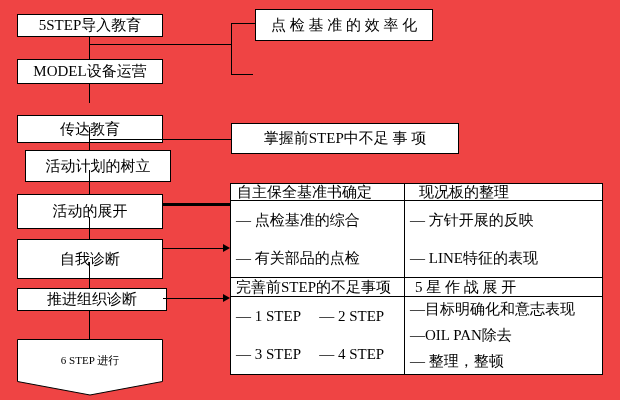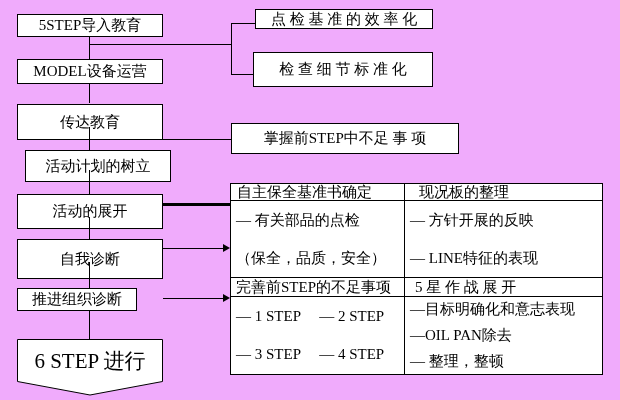--- a/index.html
+++ b/index.html
@@ -1,17 +1,17 @@
 <!DOCTYPE html>
 <html><head>
 <meta charset="utf-8">
 <style>
   html,body { margin:0; padding:0; background:#ffffff; }
   .stage {
-    position:relative; width:620px; height:400px; background:#f0abfc;
+    position:relative; width:620px; height:400px; background:#ef4444;
     font-family:"Liberation Serif","DejaVu Serif",serif; color:#000;
     overflow:hidden;
   }
   .box {
     position:absolute; border:1px solid #000; background:#fff;
     display:flex; align-items:center; justify-content:center;
     font-size:15px; text-align:center; box-sizing:border-box;
     white-space:pre; line-height:1.1;
   }
   .hline, .vline { position:absolute; background:#000; }
@@ -20,21 +20,21 @@
   .thick { height:3px; }
   .ahead {
     position:absolute; width:0; height:0;
     border-top:4px solid transparent; border-bottom:4px solid transparent;
     border-left:7px solid #000;
   }
   .pent-wrap { position:absolute; left:17px; top:339px; width:146px; height:57px; }
   .pent-label {
     position:absolute; left:0; top:0; width:100%; height:43px;
     display:flex; align-items:center; justify-content:center;
-    font-size:21px; white-space:pre;
+    font-size:11px; white-space:pre;
   }
   .tbl {
     position:absolute; left:230px; top:183px; width:373px; height:192px;
     border:1px solid #000; box-sizing:border-box;
     display:grid; grid-template-columns:174px 1fr; grid-template-rows:17px 77px 19px 1fr;
     font-size:15px; background:#fff;
   }
   .cell { box-sizing:border-box; overflow:hidden; border-right:1px solid #000; border-bottom:1px solid #000; white-space:pre; }
   .cell.c2 { border-right:none; }
   .cell.r4 { border-bottom:none; }
@@ -45,25 +45,25 @@
   .items { display:flex; flex-direction:column; justify-content:space-around; padding-left:5px; }
   .items span { display:block; }
 </style>
 </head>
 <body>
 
 <div class="stage">
 
   <div class="box" style="left:17px; top:14px;  width:146px; height:23px;"><span>5STEP导入教育</span></div>
   <div class="box" style="left:17px; top:59px;  width:146px; height:25px;"><span>MODEL设备运营</span></div>
-  <div class="box" style="left:17px; top:104px; width:146px; height:36px;"><span>传达教育</span></div>
+  <div class="box" style="left:17px; top:115px; width:146px; height:28px;"><span>传达教育</span></div>
   <div class="box" style="left:25px; top:150px; width:146px; height:32px;justify-content:center;"><span>活动计划的树立</span></div>
   <div class="box" style="left:17px; top:194px; width:146px; height:35px;"><span>活动的展开</span></div>
   <div class="box" style="left:17px; top:239px; width:146px; height:40px;"><span>自我诊断</span></div>
-  <div class="box" style="left:17px; top:288px; width:120px; height:23px;"><span>推进组织诊断</span></div>
+  <div class="box" style="left:17px; top:288px; width:150px; height:23px;"><span>推进组织诊断</span></div>
 
   <div class="vline" style="left:89px; top:37px;  height:22px;"></div>
   <div class="vline" style="left:89px; top:84px;  height:19px;"></div>
   <div class="vline" style="left:89px; top:127px; height:23px;"></div>
   <div class="vline" style="left:89px; top:170px; height:24px;"></div>
   <div class="vline" style="left:89px; top:217px; height:22px;"></div>
   <div class="vline" style="left:89px; top:262px; height:26px;"></div>
   <div class="vline" style="left:89px; top:311px; height:28px;"></div>
 
   <div class="hline" style="left:89px; top:44px; width:143px;"></div>
@@ -72,31 +72,30 @@
   <div class="hline" style="left:231px; top:74px; width:22px;"></div>
 
   <div class="hline" style="left:89px; top:139px; width:142px;"></div>
 
   <div class="hline thick" style="left:163px; top:203px; width:67px;"></div>
   <div class="hline" style="left:163px; top:248px; width:61px;"></div>
   <div class="ahead" style="left:223px; top:244px;"></div>
   <div class="hline" style="left:163px; top:298px; width:61px;"></div>
   <div class="ahead" style="left:223px; top:294px;"></div>
 
-  <div class="box" style="left:255px; top:9px;  width:178px; height:20px;"><span>点 检 基 准 的 效 率 化</span></div>
-  <div class="box" style="left:253px; top:52px; width:180px; height:35px;"><span>检 查 细 节 标 准 化</span></div>
+  <div class="box" style="left:255px; top:9px;  width:178px; height:32px;"><span>点 检 基 准 的 效 率 化</span></div>
   <div class="box" style="left:231px; top:123px; width:228px; height:31px;"><span>掌握前STEP中不足 事 项</span></div>
 
   <div class="tbl">
     <div class="cell hdr1">自主保全基准书确定</div>
     <div class="cell c2 hdr1 indent">现况板的整理</div>
 
     <div class="cell items">
+      <span>— 点检基准的综合</span>
       <span>— 有关部品的点检</span>
-      <span>（保全，品质，安全）</span>
     </div>
     <div class="cell c2 items">
       <span>— 方针开展的反映</span>
       <span>— LINE特征的表现</span>
     </div>
 
     <div class="cell hdr2">完善前STEP的不足事项</div>
     <div class="cell c2 hdr2 indent2">5 星 作 战 展 开</div>
 
     <div class="cell r4 items">

